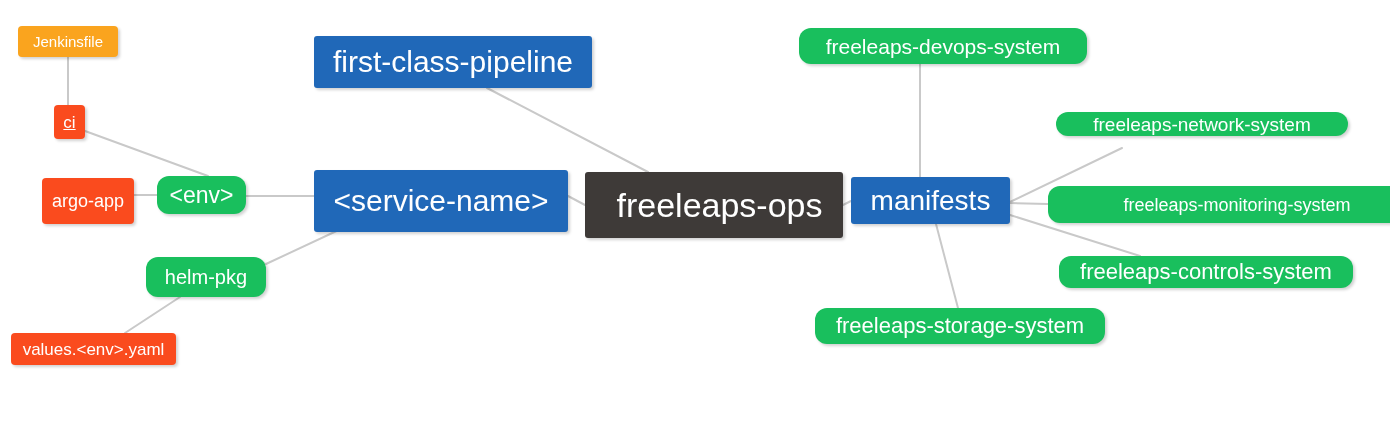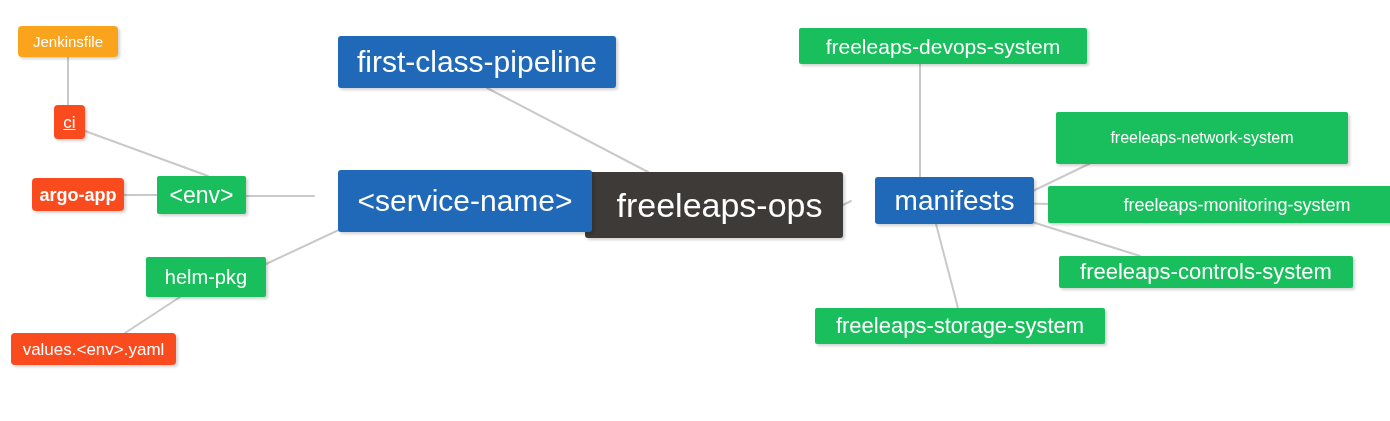--- a/index.html
+++ b/index.html
@@ -42,25 +42,24 @@
     user-select: none;
   }
   .lvl-root {
     background: #3e3a38;
     font-size: 34px;
     border-radius: 3px;
   }
   .lvl-blue {
     background: #2068b8;
     border-radius: 3px;
-    margin-left: 24px;
   }
   .lvl-green {
     background: #19bf5d;
-    border-radius: 2px;
+    border-radius: 12px;
   }
   .lvl-orange {
     background: #faa41e;
     border-radius: 4px;
   }
   .lvl-red {
     background: #fa4b1e;
     border-radius: 4px;
   }
 </style>
@@ -84,21 +83,21 @@
       <line x1="1010" y1="215" x2="1140" y2="256" stroke="#c9c9c9" stroke-width="2" stroke-linecap="round"></line>
       <line x1="936" y1="224" x2="958" y2="308" stroke="#c9c9c9" stroke-width="2" stroke-linecap="round"></line>
     </svg>
 <div class="node lvl-root" style="left: 585px; top: 172px; width: 258px; height: 66px; font-size: 34px; padding-left: 21px;">freeleaps-ops</div>
     <div class="node lvl-blue" style="left: 314px; top: 170px; width: 254px; height: 62px; font-size: 30px;">&lt;service-name&gt;</div>
     <div class="node lvl-blue" style="left: 314px; top: 36px; width: 278px; height: 52px; font-size: 30px;">first-class-pipeline</div>
     <div class="node lvl-blue" style="left: 851px; top: 177px; width: 159px; height: 47px; font-size: 28px;">manifests</div>
     <div class="node lvl-green" style="left: 157px; top: 176px; width: 89px; height: 38px; font-size: 23px;">&lt;env&gt;</div>
     <div class="node lvl-green" style="left: 146px; top: 257px; width: 120px; height: 40px; font-size: 20px;">helm-pkg</div>
     <div class="node lvl-red" style="left: 54px; top: 105px; width: 31px; height: 34px; font-size: 17px; text-decoration: underline;">ci</div>
-    <div class="node lvl-red" style="left: 32px; top: 178px; width: 92px; height: 33px; font-size: 18px; font-weight: bold;">argo-app</div>
+    <div class="node lvl-red" style="left: 42px; top: 178px; width: 92px; height: 46px; font-size: 18px;">argo-app</div>
     <div class="node lvl-red" style="left: 11px; top: 333px; width: 165px; height: 32px; font-size: 17px;">values.&lt;env&gt;.yaml</div>
     <div class="node lvl-orange" style="left: 18px; top: 26px; width: 100px; height: 31px; font-size: 15px;">Jenkinsfile</div>
     <div class="node lvl-green" style="left: 799px; top: 28px; width: 288px; height: 36px; font-size: 21px;">freeleaps-devops-system</div>
-    <div class="node lvl-green" style="left: 1056px; top: 112px; width: 292px; height: 52px; font-size: 16px;">freeleaps-network-system</div>
+    <div class="node lvl-green" style="left: 1056px; top: 112px; width: 292px; height: 24px; font-size: 19px;">freeleaps-network-system</div>
     <div class="node lvl-green" style="left: 1048px; top: 186px; width: 378px; height: 37px; font-size: 18px;">freeleaps-monitoring-system</div>
     <div class="node lvl-green" style="left: 1059px; top: 256px; width: 294px; height: 32px; font-size: 22px; text-align: right;">freeleaps-controls-system</div>
     <div class="node lvl-green" style="left: 815px; top: 308px; width: 290px; height: 36px; font-size: 22px;">freeleaps-storage-system</div>
   </div>
 
 </body></html>

